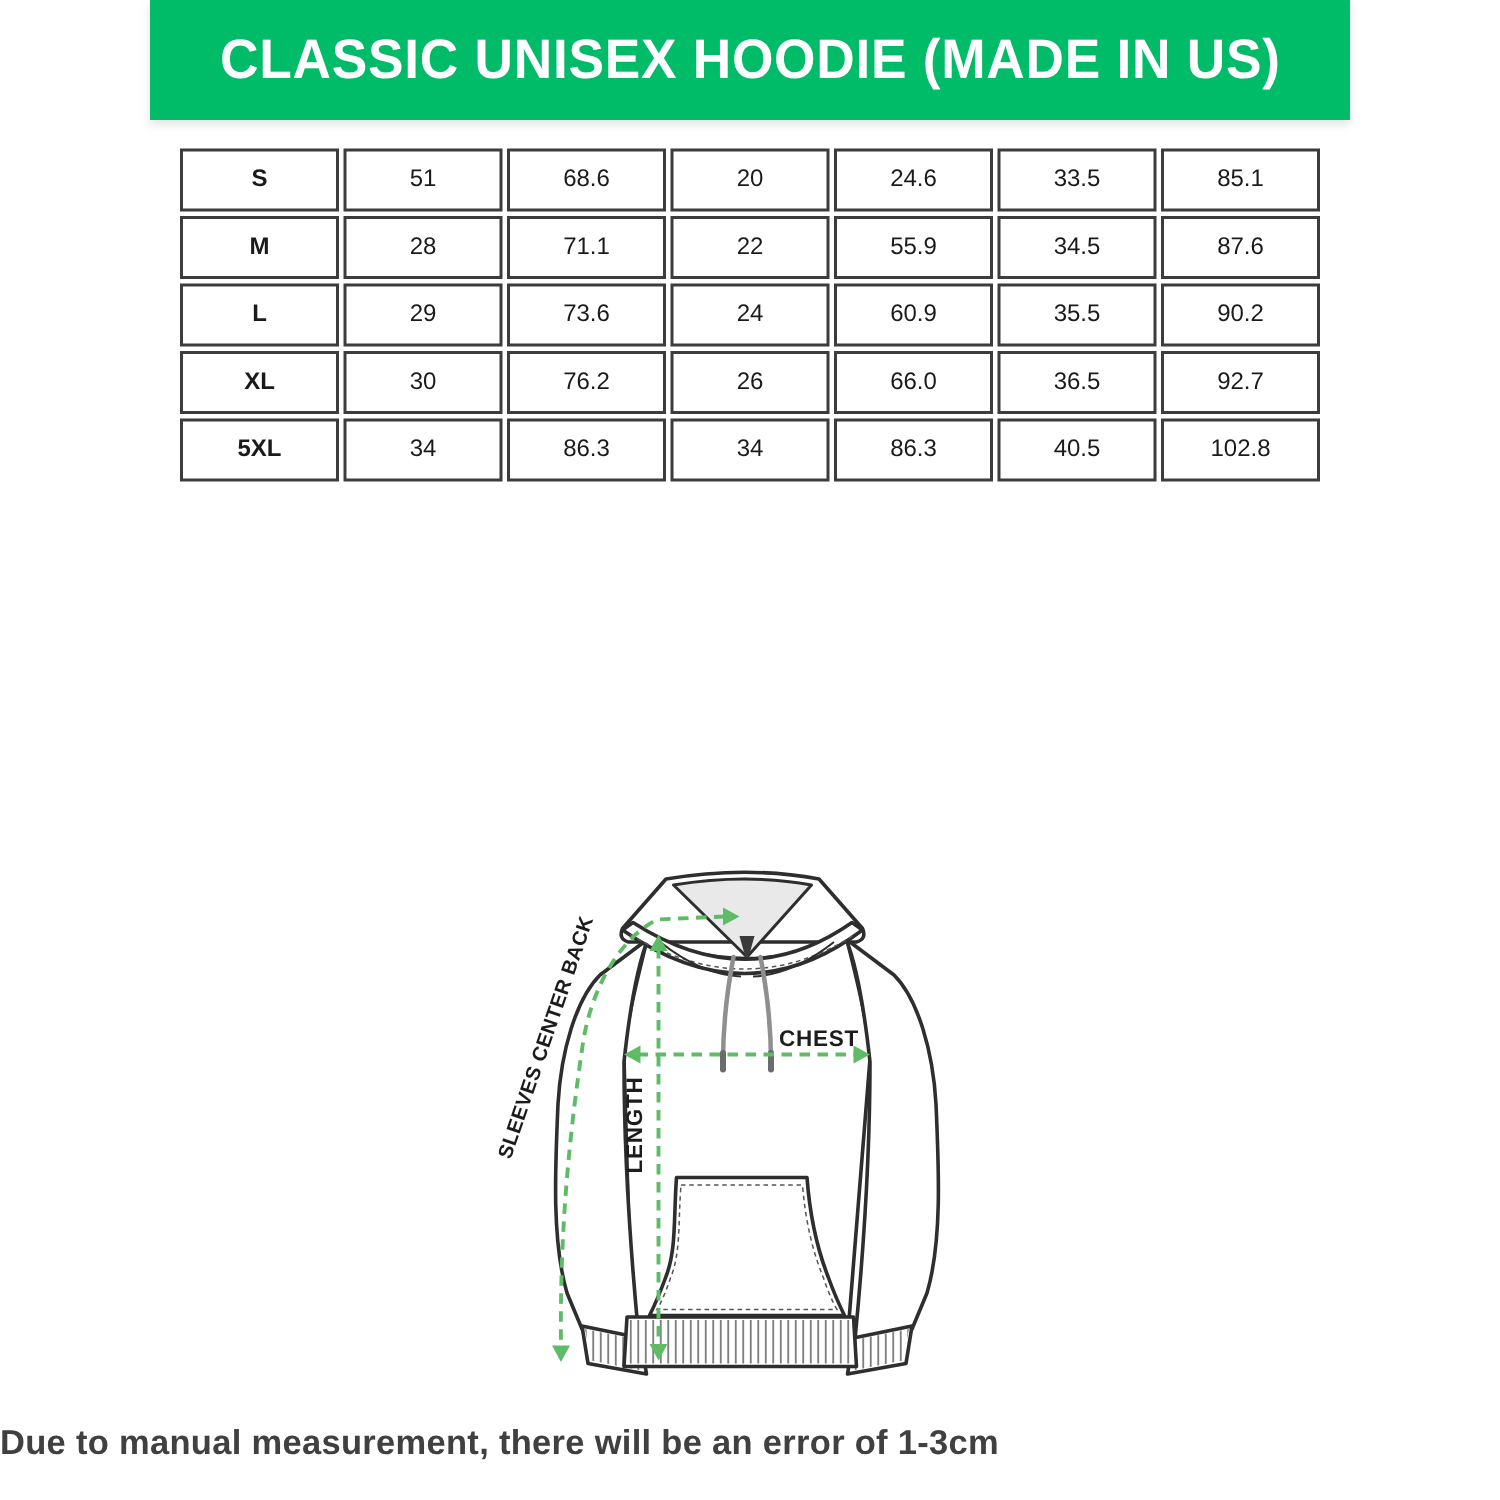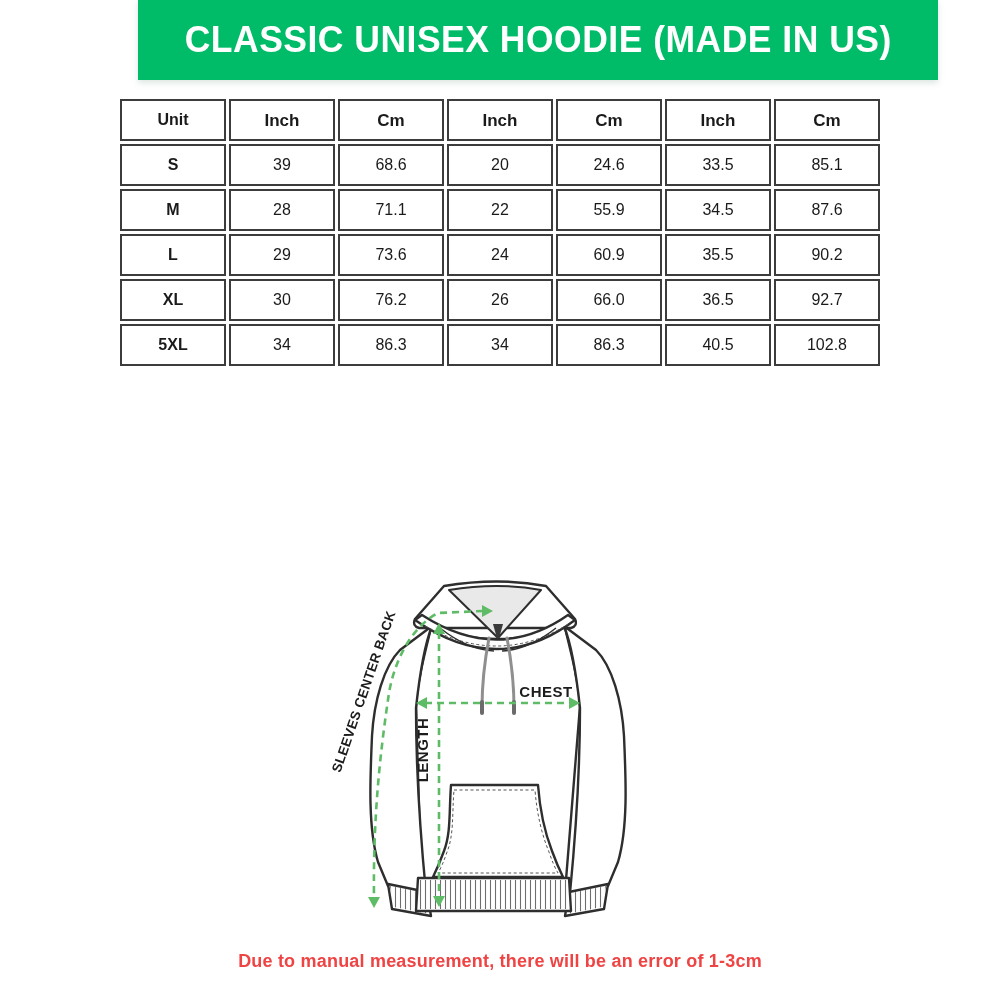--- a/index.html
+++ b/index.html
@@ -9,21 +9,20 @@
     position:relative;overflow:hidden;
     -webkit-font-smoothing:antialiased;
   }
   .page{position:absolute;inset:0;width:1000px;height:1000px;}
 
   
   .banner{
     position:absolute;left:100px;top:0;width:800px;height:80px;
     background:#00bc68;display:flex;align-items:center;justify-content:center;
     box-shadow:0 3px 6px rgba(120,160,140,.25);
-    margin-left:38px;
   }
   .banner h1{
     margin:0;color:#ffffff;font-size:37px;font-weight:bold;
     letter-spacing:.5px;white-space:nowrap;transform:scaleX(.96);
   }
 
   
   .table-wrap{position:absolute;left:117px;top:96px;width:766px;}
   table.size-chart{
     width:766px;table-layout:fixed;
@@ -47,49 +46,40 @@
   .thin{fill:none;stroke:#2e2e2e;stroke-width:1.4;}
   .stitch{fill:none;stroke:#555;stroke-width:1;stroke-dasharray:3 2.5;}
   .cord{fill:none;stroke:#8f8f8f;stroke-width:3;stroke-linecap:round;}
   .arrow{fill:none;stroke:#5fbc66;stroke-width:2.6;stroke-dasharray:7 5;}
   .ah{fill:#5fbc66;stroke:none;}
   .dlabel{fill:#1c1c1c;font-family:"Liberation Sans",sans-serif;font-weight:bold;}
 
   
   .footer-note{
     position:absolute;left:0;top:944px;width:1000px;height:34px;
-    line-height:34px;text-align:center;
-    color:#ef4444;font-size:18px;font-weight:bold;letter-spacing:.2px;
+    line-height:34px;
+    color:#404040;font-size:23px;font-weight:bold;letter-spacing:.2px;
   }
 </style>
 </head>
 <body>
 
 <div class="page">
 
   <div class="banner">
     <h1>CLASSIC UNISEX HOODIE (MADE IN US)</h1>
   </div>
 
   <div class="table-wrap">
     <table class="size-chart">
       <tbody>
-        <tr>
-          <td class="hd">Unit</td>
-          <td class="in" style="font-weight:bold;font-size:17px;">Inch</td>
-          <td class="cm" style="font-weight:bold;font-size:17px;">Cm</td>
-          <td class="in" style="font-weight:bold;font-size:17px;">Inch</td>
-          <td class="cm" style="font-weight:bold;font-size:17px;">Cm</td>
-          <td class="in" style="font-weight:bold;font-size:17px;">Inch</td>
-          <td class="cm" style="font-weight:bold;font-size:17px;">Cm</td>
-        </tr>
 
         <tr>
           <td class="sz">S</td>
-          <td class="in">39</td>
+          <td class="in">51</td>
           <td class="cm">68.6</td>
           <td class="in">20</td>
           <td class="cm">24.6</td>
           <td class="in">33.5</td>
           <td class="cm">85.1</td>
         </tr>
         <tr>
           <td class="sz">M</td>
           <td class="in">28</td>
           <td class="cm">71.1</td>

